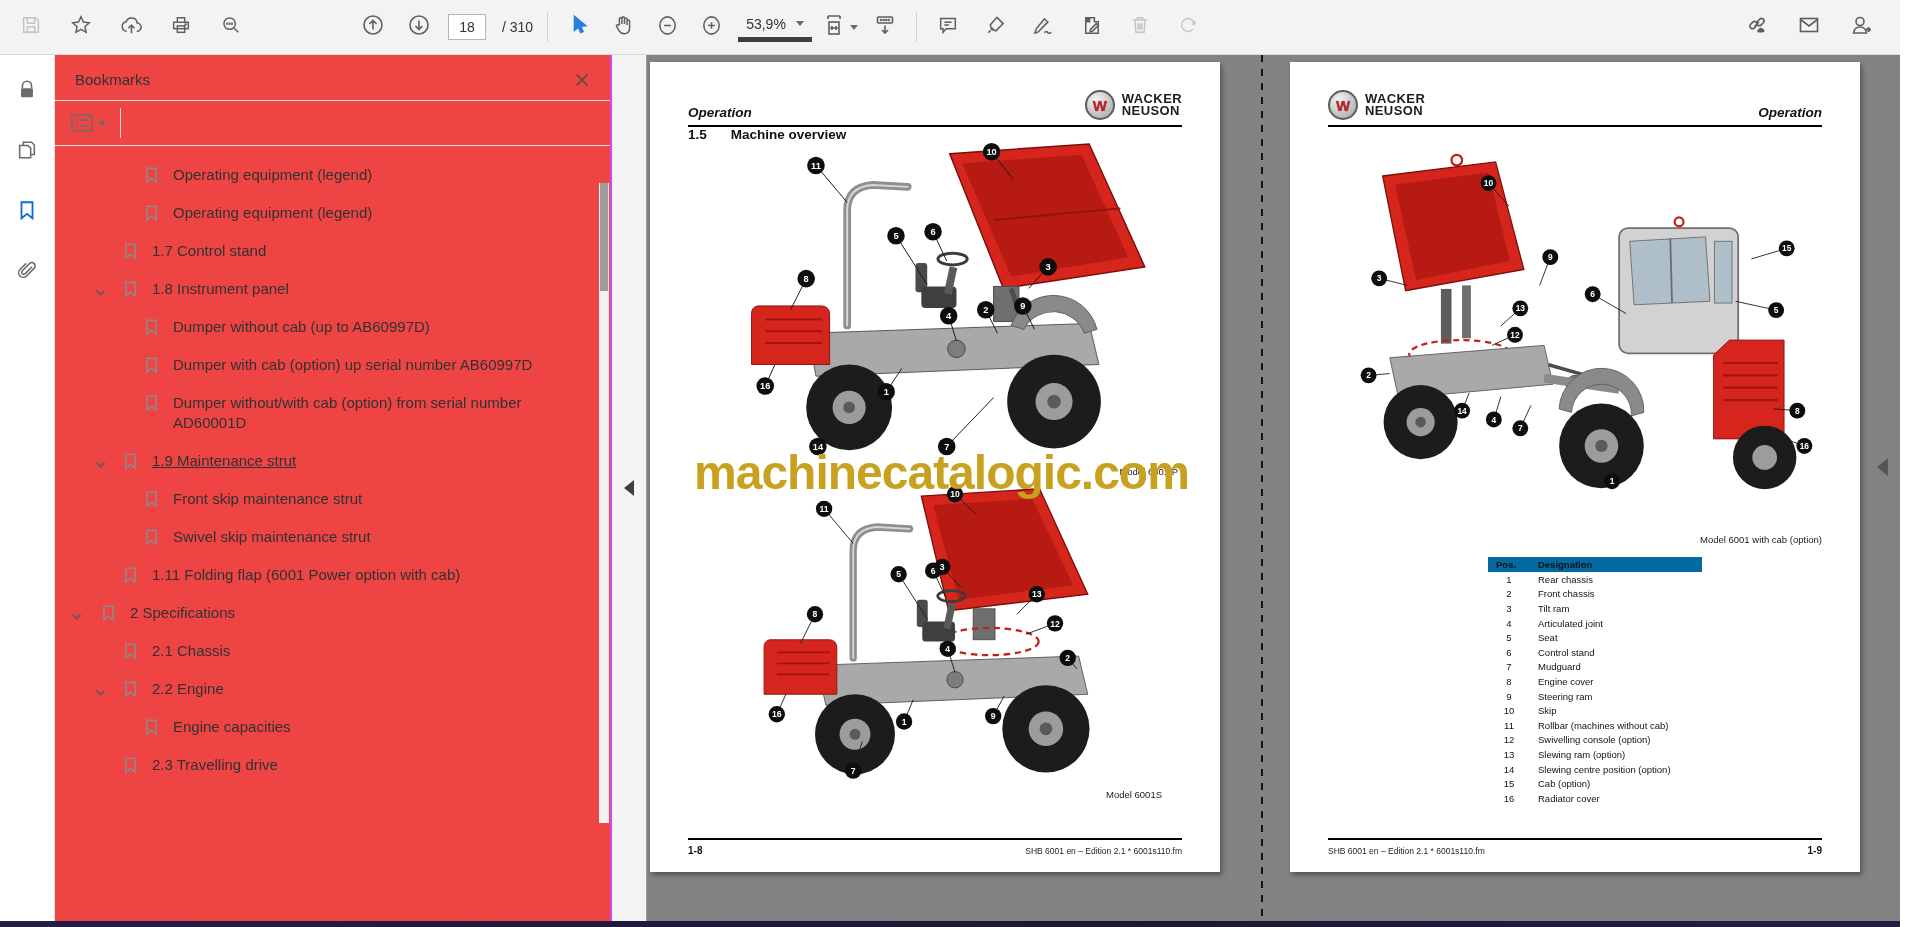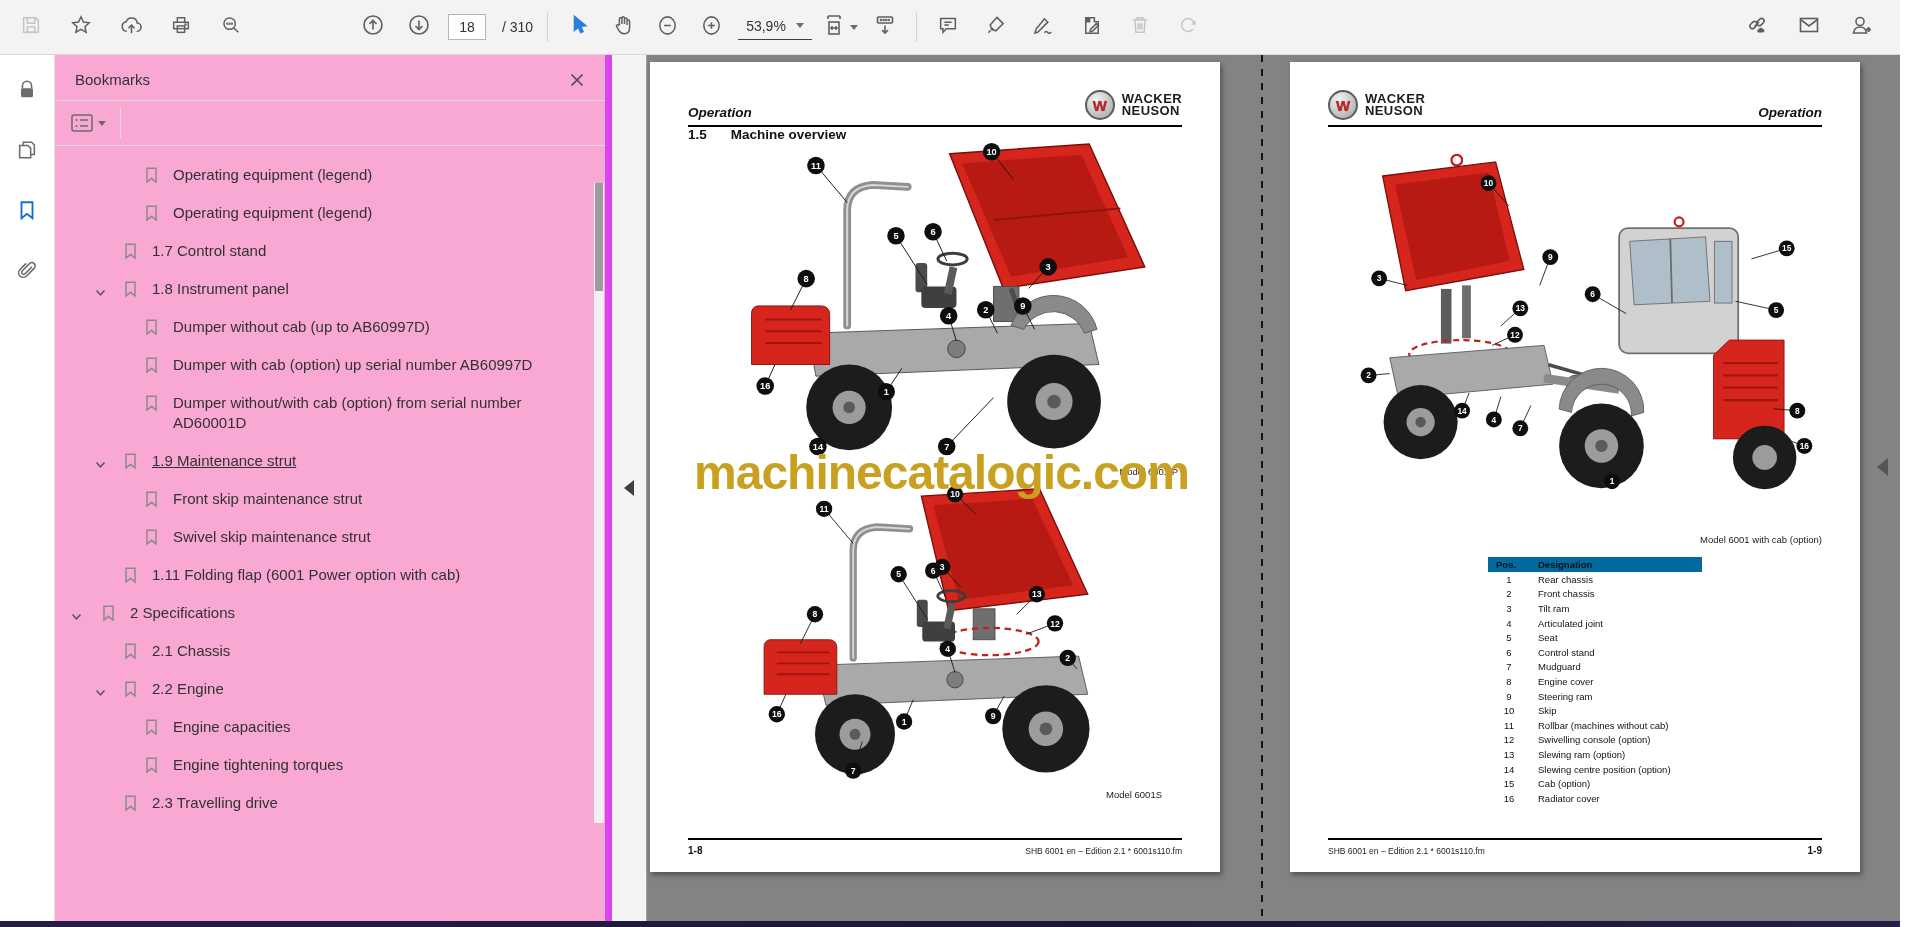--- a/index.html
+++ b/index.html
@@ -18,39 +18,39 @@
   .grp { display:flex; align-items:center; flex:none; }
   .g1 { gap:16px; }
   .g2 { gap:12px; margin-left:108px; }
   .g3 { gap:10px; }
   .g4 { gap:14px; }
   .g5 { gap:18px; margin-right:8px; }
   .page-input { width:38px; height:26px; border:1px solid #b5b5b5; background:#fff;
                 text-align:center; font-size:14px; color:#333; font-family:"Liberation Sans",sans-serif; }
   .page-total { font-size:14px; color:#333; margin-left:4px; white-space:nowrap; }
   .zoom-combo { display:flex; align-items:center; gap:10px; padding:3px 8px 5px 8px;
-                border-bottom:1px solid #404040; cursor:pointer; }
+                border-bottom:5px solid #404040; cursor:pointer; }
   .zoom-combo .zv { font-size:14px; color:#333; }
   .caret { width:0; height:0; border-left:4px solid transparent; border-right:4px solid transparent;
            border-top:5px solid #6a6a6a; }
   .combo { display:flex; align-items:center; gap:4px; cursor:pointer; }
   .spacer { flex:1; }
 
   
   .main { display:flex; height:866px; }
 
   
   .rail { width:55px; background:#fff; border-right:1px solid #e3e3e3; padding-top:20px;
           display:flex; flex-direction:column; align-items:center; gap:26px; flex:none; }
   .rail-btn { width:34px; height:34px; display:flex; align-items:center; justify-content:center; cursor:pointer; }
   .rail-btn svg { stroke:#6b6b6b; fill:none; stroke-width:1.7; }
   .rail-btn.active svg { stroke:#0f6ecd; stroke-width:2; }
 
   
-  .panel { width:557px; background:#f9a8d4; position:relative; flex:none; border-right:7px solid #d946ef; }
+  .panel { width:557px; background:#ef4444; position:relative; flex:none; border-right:2px solid #d946ef; }
   .panel-head { display:flex; align-items:center; justify-content:space-between; padding:16px 20px 12px 20px; }
   .panel-title { font-size:15px; color:#323232; }
   .panel-x { cursor:pointer; display:flex; }
   .panel-rule { border-top:1px solid #dedede; margin:0 0 0 0; }
   .opts-row { height:44px; display:flex; align-items:center; padding-left:16px; gap:14px; }
   .opts-btn { display:flex; align-items:center; gap:5px; cursor:pointer; }
   .opts-vsep { width:1px; height:30px; background:#dedede; }
   .bm-list { padding-top:10px; padding-right:20px; }
   .bm-row { position:relative; padding:9px 8px 9px 0; cursor:pointer; }
   .bm-row .bm-label { font-size:15px; line-height:20px; color:#323232; display:block; }
@@ -496,29 +496,20 @@
     <span class="bm-label">2.2 Engine</span>
   </div>
           <div class="bm-row lv2">
 
     <span class="bm-flag">
       <svg width="17" height="19" viewBox="0 0 17 19">
                 <path d="M4 2.2h9v13.8l-4.5-3.7L4 16z" fill="none" stroke="#8a8a8a" stroke-width="1.5"></path>
               </svg>
     </span>
     <span class="bm-label">Engine capacities</span>
-  </div>
-          <div class="bm-row lv2">
-
-    <span class="bm-flag">
-      <svg width="17" height="19" viewBox="0 0 17 19">
-                <path d="M4 2.2h9v13.8l-4.5-3.7L4 16z" fill="none" stroke="#8a8a8a" stroke-width="1.5"></path>
-              </svg>
-    </span>
-    <span class="bm-label">Engine tightening torques</span>
   </div>
           <div class="bm-row lv1">
 
     <span class="bm-flag">
       <svg width="17" height="19" viewBox="0 0 17 19">
                 <path d="M4 2.2h9v13.8l-4.5-3.7L4 16z" fill="none" stroke="#8a8a8a" stroke-width="1.5"></path>
               </svg>
     </span>
     <span class="bm-label">2.3 Travelling drive</span>
   </div>

